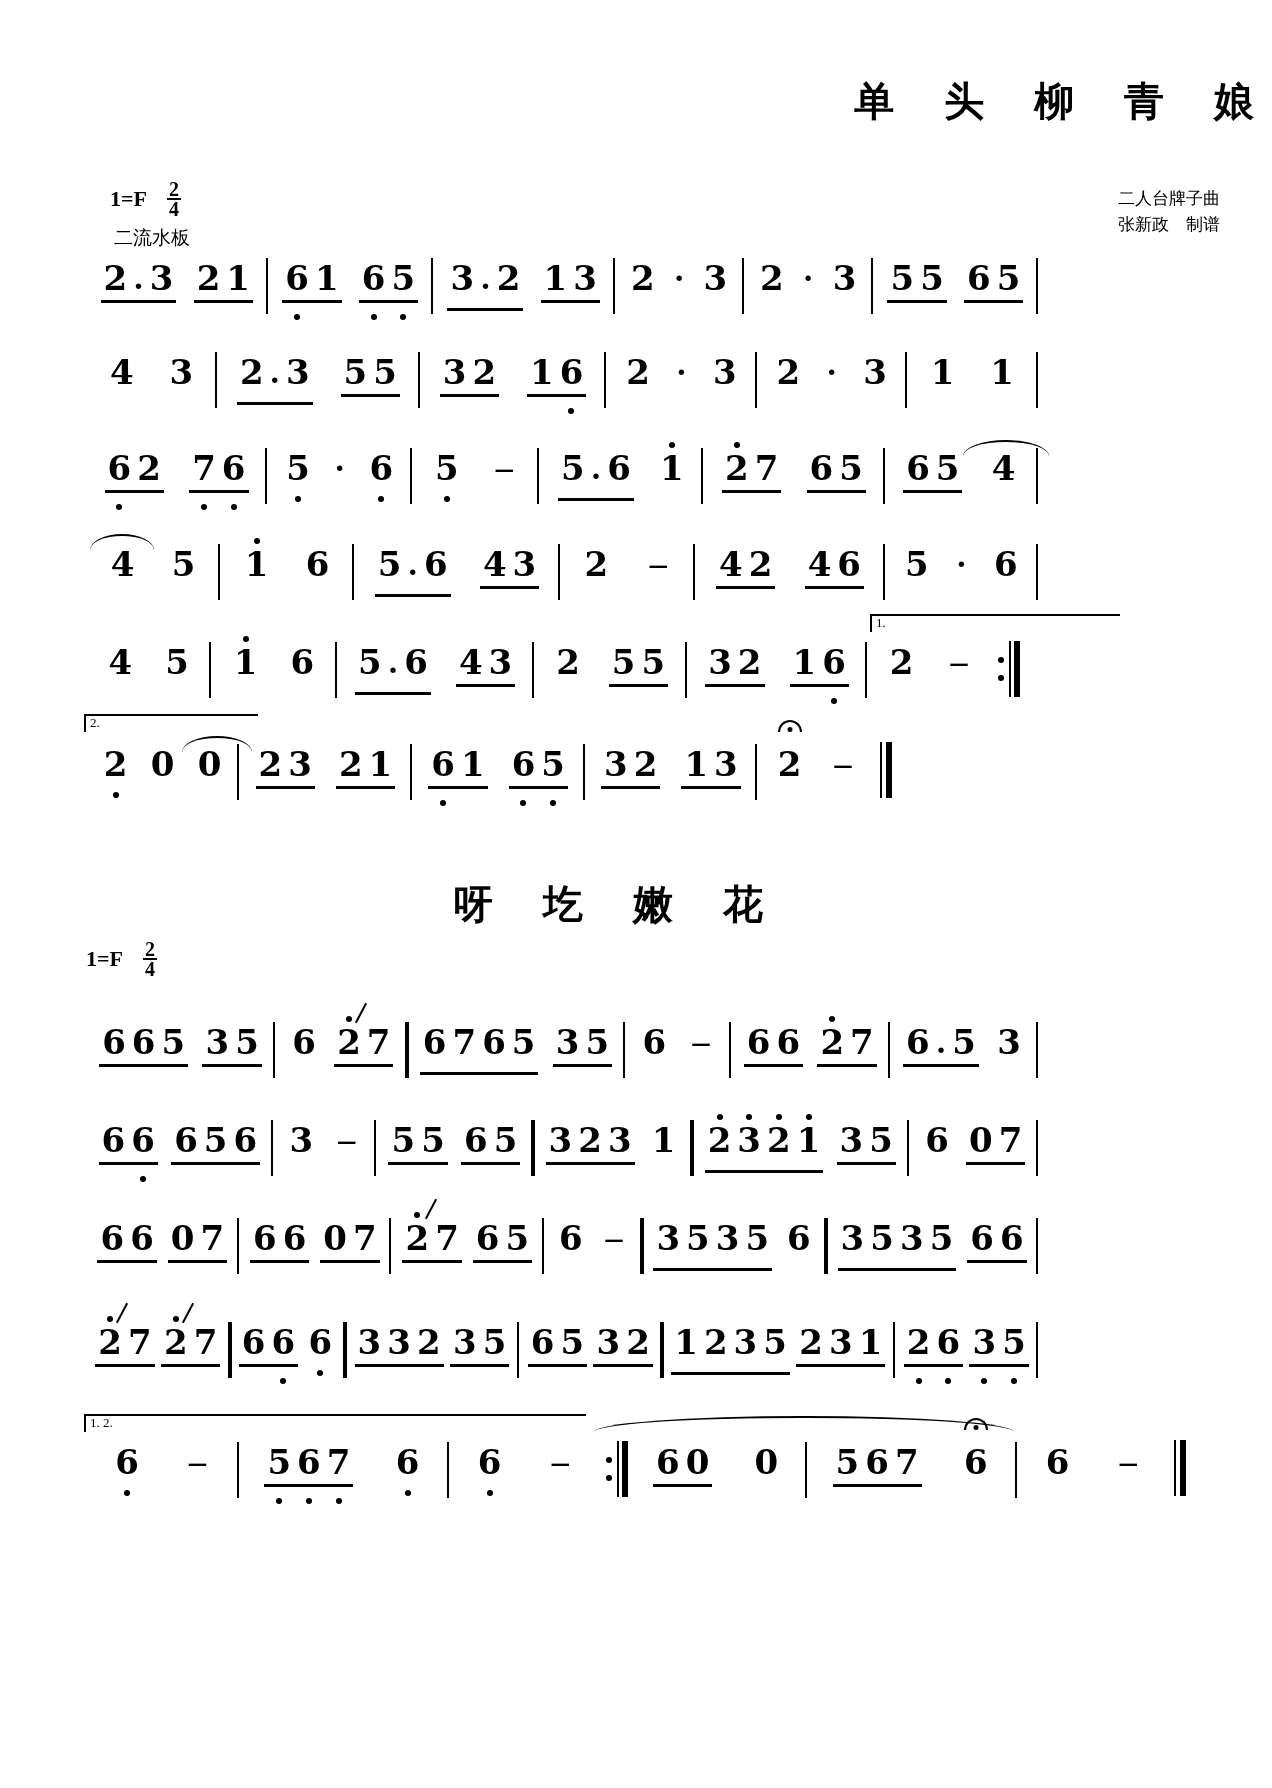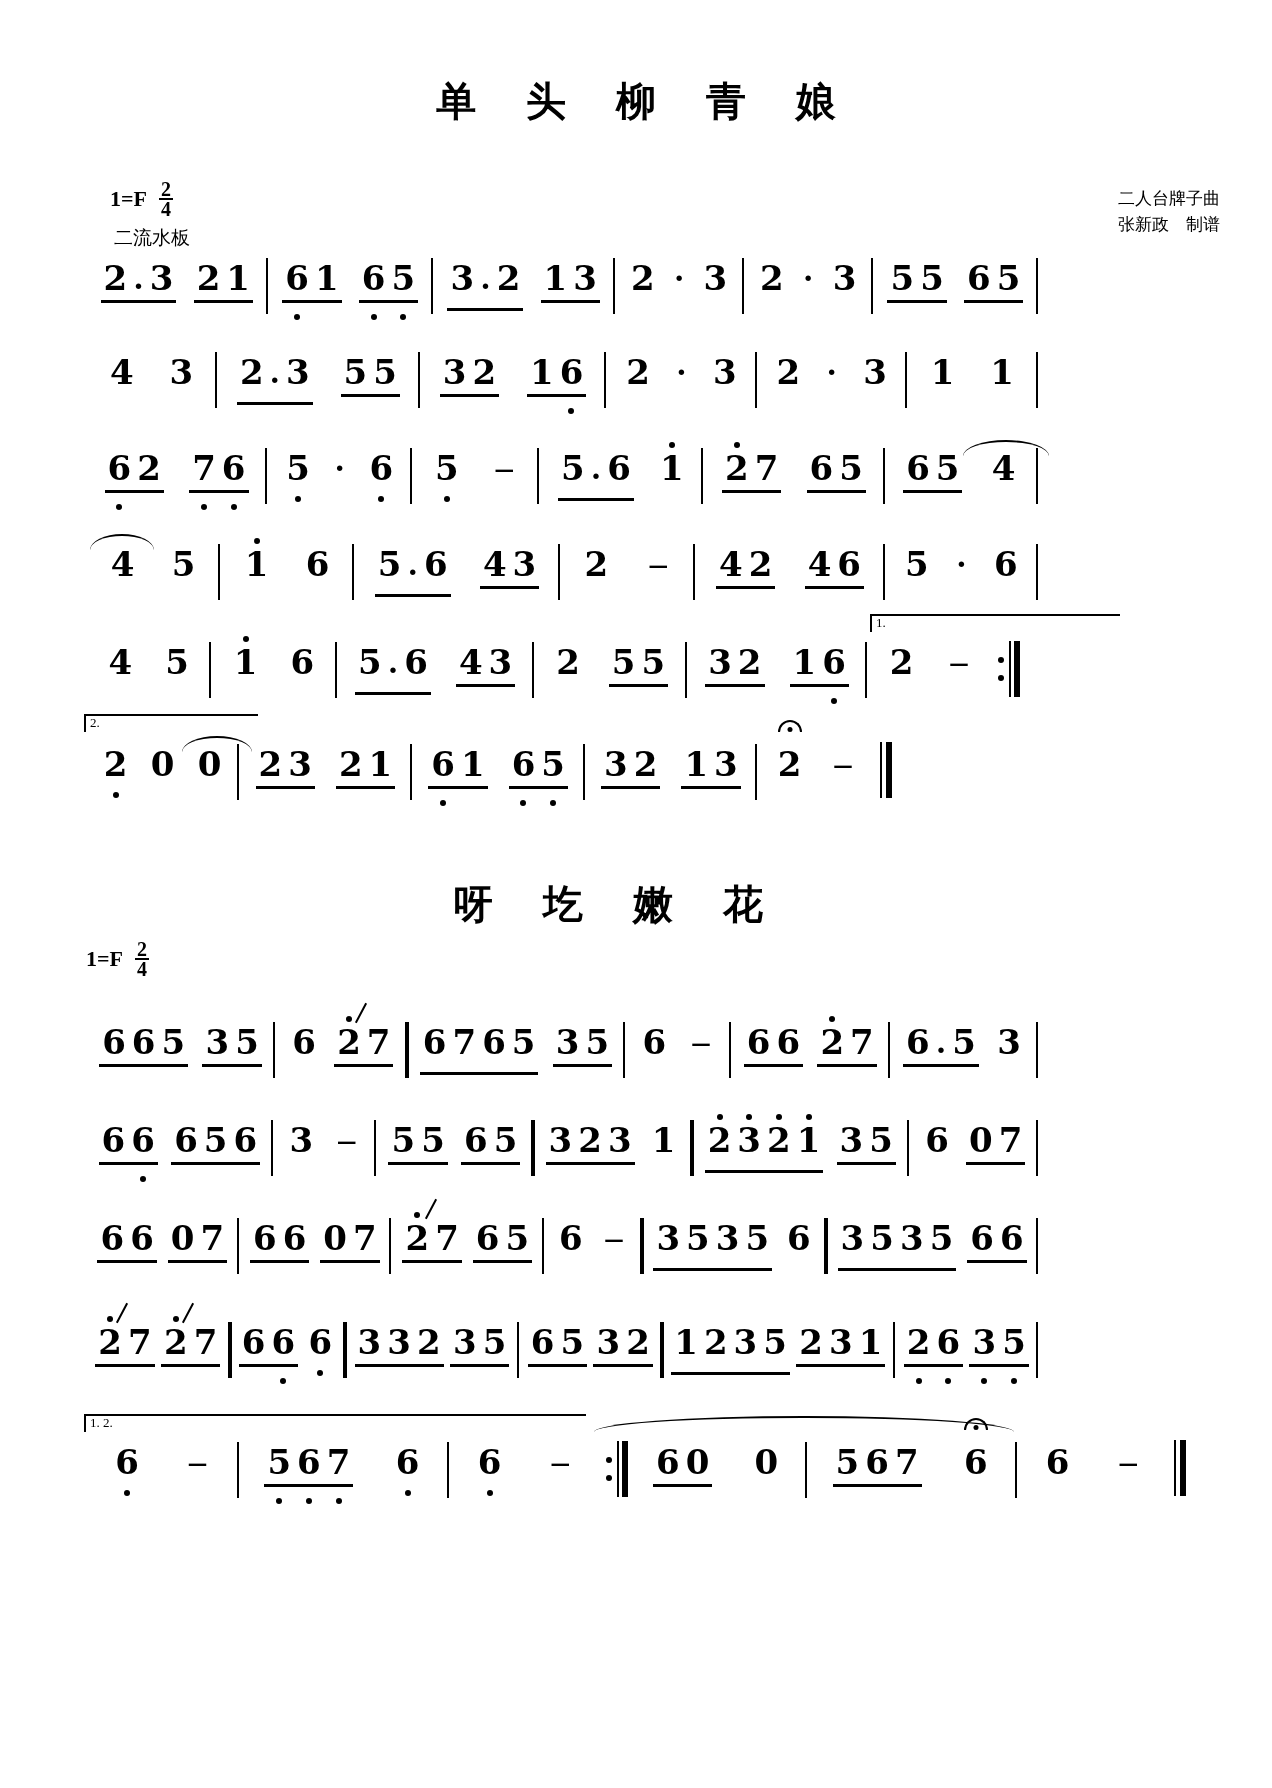--- a/index.html
+++ b/index.html
@@ -9,26 +9,26 @@
     color:#000;position:relative;overflow:hidden;
   }
   .page{position:relative;width:1272px;height:1788px;}
 
   
   .song-title{
     text-align:center;font-size:40px;font-weight:700;
     letter-spacing:18px;text-indent:18px;
     font-family:"DejaVu Serif","Liberation Serif",serif;
   }
-  #title1{position:absolute;left:0;top:74px;width:1272px;}
+  #title1{position:absolute;left:0;top:74px;width:1272px;text-align:right;}
   #title2{position:absolute;left:0;top:877px;width:1216px;}
 
   
   .meta-left{position:absolute;font-size:21px;font-weight:700;}
-  .keysig{display:flex;align-items:center;gap:12px;}
+  .keysig{display:flex;align-items:center;gap:20px;}
   .keytext{font-family:"Liberation Serif",serif;font-size:22px;font-weight:700;}
   .timesig{display:inline-flex;flex-direction:column;align-items:center;
            line-height:0.92;font-size:20px;font-weight:700;}
   .timesig .num{border-bottom:2px solid #000;padding:0 2px;}
   .tempo{font-size:19px;font-weight:400;margin-top:6px;margin-left:4px;
          font-family:"DejaVu Serif","Liberation Serif",serif;}
 
   .meta-right{position:absolute;right:52px;top:186px;text-align:left;
               font-size:17px;line-height:1.55;font-weight:400;
               font-family:Liberation Serif, serif;}

